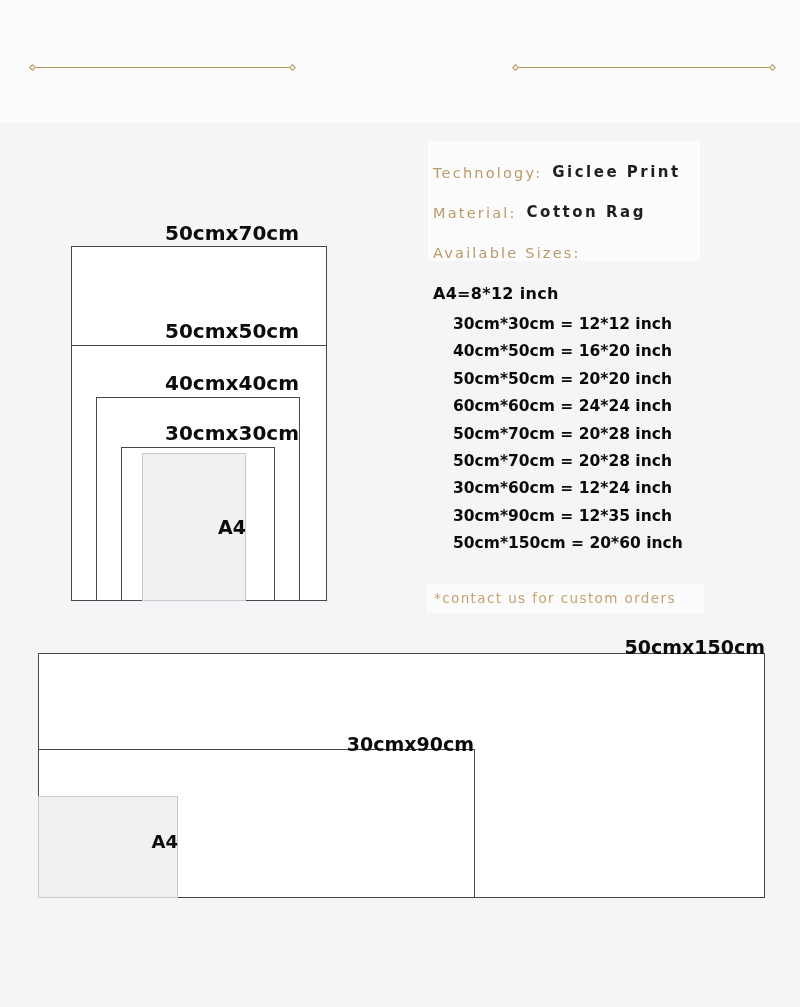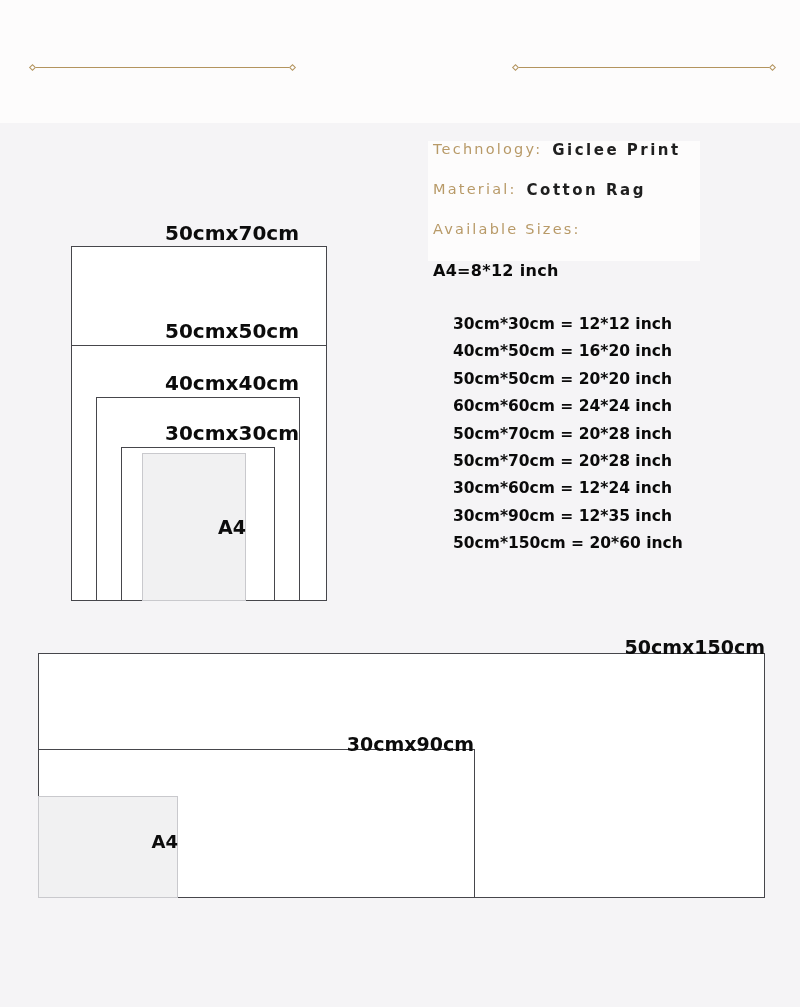--- a/index.html
+++ b/index.html
@@ -43,24 +43,24 @@
   
   .r50150 { left:38px; top:653px; width:727px; height:245px; }
   .r3090  { left:38px; top:749px; width:437px; height:149px; }
   .ra4b   { left:38px; top:796px; width:140px; height:102px; }
   .l50150 { left:465px; top:628px; width:300px; }
   .l3090  { left:174px; top:725px; width:300px; }
   .la4b   { left:38px;  top:831px; width:140px; font-size:18px; }
 
   
   .info-box { position:absolute; left:428px; top:141px; width:272px; height:120px; background:#fdfcfc; padding-left:5px; }
-  .info-row { height:40px; display:flex; align-items:flex-start; white-space:nowrap; }
+  .info-row { height:40px; display:flex; align-items:flex-end; white-space:nowrap; }
   .info-label { font-size:14.5px; letter-spacing:2.2px; color:#b89a68; }
   .info-value { font-size:15px; letter-spacing:2.5px; color:#1f1f1f; font-weight:600; margin-left:10px; }
-  .a4-note { position:absolute; left:433px; top:261px; font-size:16px; font-weight:bold; color:#0a0a0a; letter-spacing:0.3px; }
+  .a4-note { position:absolute; left:433px; top:284px; font-size:16px; font-weight:bold; color:#0a0a0a; letter-spacing:0.3px; }
   .sizes { position:absolute; left:453px; top:311px; font-size:15.5px; font-weight:bold; color:#0a0a0a; }
   .sizes .size-row { height:27.4px; line-height:27.4px; white-space:nowrap; }
   .contact { position:absolute; left:427px; top:584px; width:277px; height:29px; background:#fdfcfc;
              color:#c3a271; font-size:13.5px; letter-spacing:1.4px; line-height:29px; padding-left:7px; white-space:nowrap; }
 </style>
 </head>
 <body>
 
 <div class="page">
 
@@ -112,20 +112,21 @@
     <div class="size-row">40cm*50cm = 16*20 inch</div>
     <div class="size-row">50cm*50cm = 20*20 inch</div>
     <div class="size-row">60cm*60cm = 24*24 inch</div>
     <div class="size-row">50cm*70cm = 20*28 inch</div>
     <div class="size-row">50cm*70cm = 20*28 inch</div>
     <div class="size-row">30cm*60cm = 12*24 inch</div>
     <div class="size-row">30cm*90cm = 12*35 inch</div>
     <div class="size-row">50cm*150cm = 20*60 inch</div>
   </div>
 
+  <div class="contact">*contact us for custom orders</div>
 
   <div>
     <div class="rect r50150"></div>
     <div class="rect r3090"></div>
     <div class="rect shade ra4b"></div>
     <div class="dlabel right l50150">50cmx150cm</div>
     <div class="dlabel right l3090">30cmx90cm</div>
     <div class="dlabel la4b">A4</div>
   </div>
 

